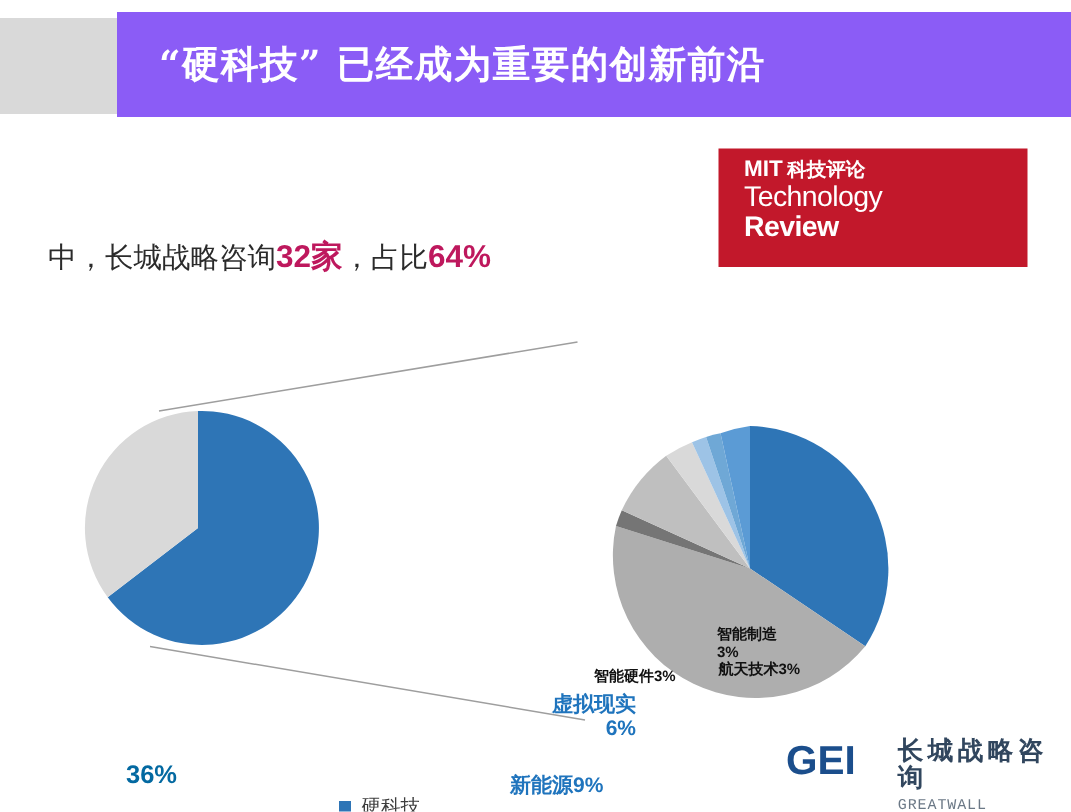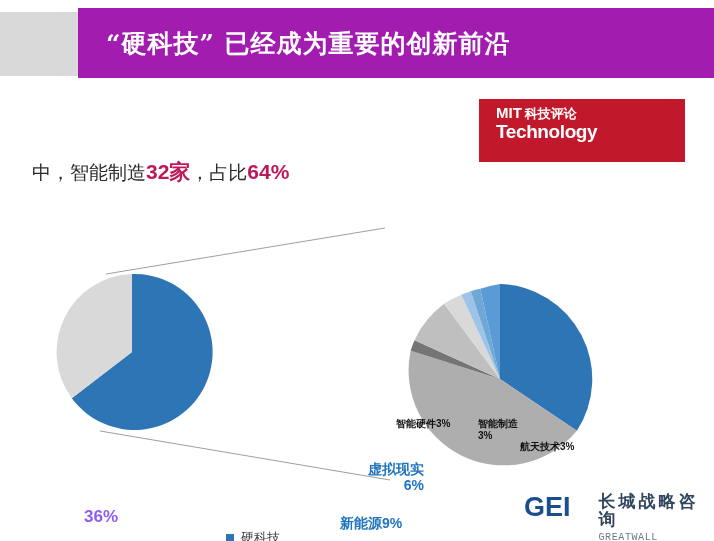--- a/index.html
+++ b/index.html
@@ -24,21 +24,21 @@
     width: 78px;
     height: 64px;
     background: #d9d9d9;
   }
   #title-bar {
     position: absolute;
     left: 78px;
     top: 8px;
     width: 636px;
     height: 70px;
-    background: #a21caf;
+    background: #8b5cf6;
   }
   #title-text {
     position: absolute;
     left: 28px;
     top: 50%;
     transform: translateY(-50%);
     color: #ffffff;
     font-size: 25px;
     font-weight: bold;
     letter-spacing: 1px;
@@ -62,34 +62,34 @@
     font-weight: bold;
     font-size: 21px;
   }
 
   
   #mit-logo {
     position: absolute;
     left: 479px;
     top: 99px;
     width: 206px;
-    height: 63px;
+    height: 79px;
     background: #c2182b;
     overflow: hidden;
   }
   #mit-logo-inner {
     position: absolute;
     left: 17px;
     top: 6px;
     color: #ffffff;
     line-height: 1.0;
   }
   #mit-line1 { font-size: 15px; font-weight: bold; white-space: nowrap; }
   #mit-line1 .cn { font-size: 13px; font-weight: bold; margin-left: 3px; }
-  #mit-line2 { font-size: 19px; font-weight: bold; letter-spacing: -0.4px; margin-top: 2px; }
+  #mit-line2 { font-size: 19px; font-weight: normal; letter-spacing: -0.4px; margin-top: 2px; }
   #mit-line3 { font-size: 19px; font-weight: bold; letter-spacing: -0.4px; margin-top: 1px; }
 
   
   #chart-stage {
     position: absolute;
     left: 0;
     top: 190px;
     width: 714px;
     height: 351px;
   }
@@ -101,40 +101,40 @@
   .pie-svg { position: absolute; }
 
   
   #pie-left-wrap { position: absolute; left: 48px; top: 78px; width: 168px; height: 168px; }
   #pie-left-lbl-64 {
     position: absolute; left: 152px; top: 343px;
     font-size: 21px; font-weight: bold; color: #ffffff;
   }
   #pie-left-lbl-36 {
     position: absolute; left: 84px; top: 317px;
-    font-size: 17px; font-weight: bold; color: #8b5cf6;
+    font-size: 17px; font-weight: bold; color: #0369a1;
   }
 
   
   #legend { position: absolute; left: 226px; top: 339px; }
   .legend-row { display: flex; align-items: center; margin-bottom: 9px; }
   .legend-swatch { width: 8px; height: 8px; margin-right: 7px; }
   .legend-label { font-size: 13px; color: #3d3d3d; }
 
   
   #pie-right-wrap { position: absolute; left: 401px; top: 90px; width: 198px; height: 198px; }
 
   
   .plabel { position: absolute; line-height: 1.15; white-space: nowrap; }
   .plabel.blue { color: #1f74bd; font-weight: bold; font-size: 14px; }
   .plabel.black { color: #111111; font-weight: bold; font-size: 10px; }
 
-  #lbl-zhinengyingjian { left: 396px; top: 228px; }
+  #lbl-zhinengyingjian { left: 396px; top: 256px; }
   #lbl-zhinengzhizao  { left: 478px; top: 228px; }
-  #lbl-hangtian       { left: 520px; top: 251px; }
+  #lbl-hangtian       { left: 479px; top: 251px; }
   #lbl-xuni           { left: 368px; top: 271px; text-align: right; }
   #lbl-xinnengyuan    { left: 340px; top: 325px; }
 
   
   #gei-logo { position: absolute; left: 524px; top: 494px; display: flex; align-items: flex-start; }
   #gei-mark {
     font-size: 27px; font-weight: bold; color: #1b4e8c;
     letter-spacing: 0px; line-height: 1;
     font-family: "Liberation Sans", sans-serif;
   }
@@ -151,27 +151,28 @@
 <body>
 
 <div id="title-gray-block"></div>
 <div id="title-bar">
   <div id="title-text">“硬科技”  已经成为重要的创新前沿</div>
 </div>
 
 <div id="body-text">
   <br>
   <br>
-  <span>中，智能制造</span><span class="hi">32家</span><span>，占比</span><span class="hi">64%</span>
+  <span>中，长城战略咨询</span><span class="hi">32家</span><span>，占比</span><span class="hi">64%</span>
 </div>
 
 <div id="mit-logo">
   <div id="mit-logo-inner">
     <div id="mit-line1"><span>MIT</span><span class="cn">科技评论</span></div>
     <div id="mit-line2">Technology</div>
+    <div id="mit-line3">Review</div>
   </div>
 </div>
 
 <div id="chart-stage">
 
   <svg id="callout-svg" viewBox="0 0 714 351">
     <line x1="106" y1="84" x2="385" y2="38" stroke="#9e9e9e" stroke-width="1"></line>
     <line x1="100" y1="241" x2="390" y2="290" stroke="#9e9e9e" stroke-width="1"></line>
   </svg>
 

